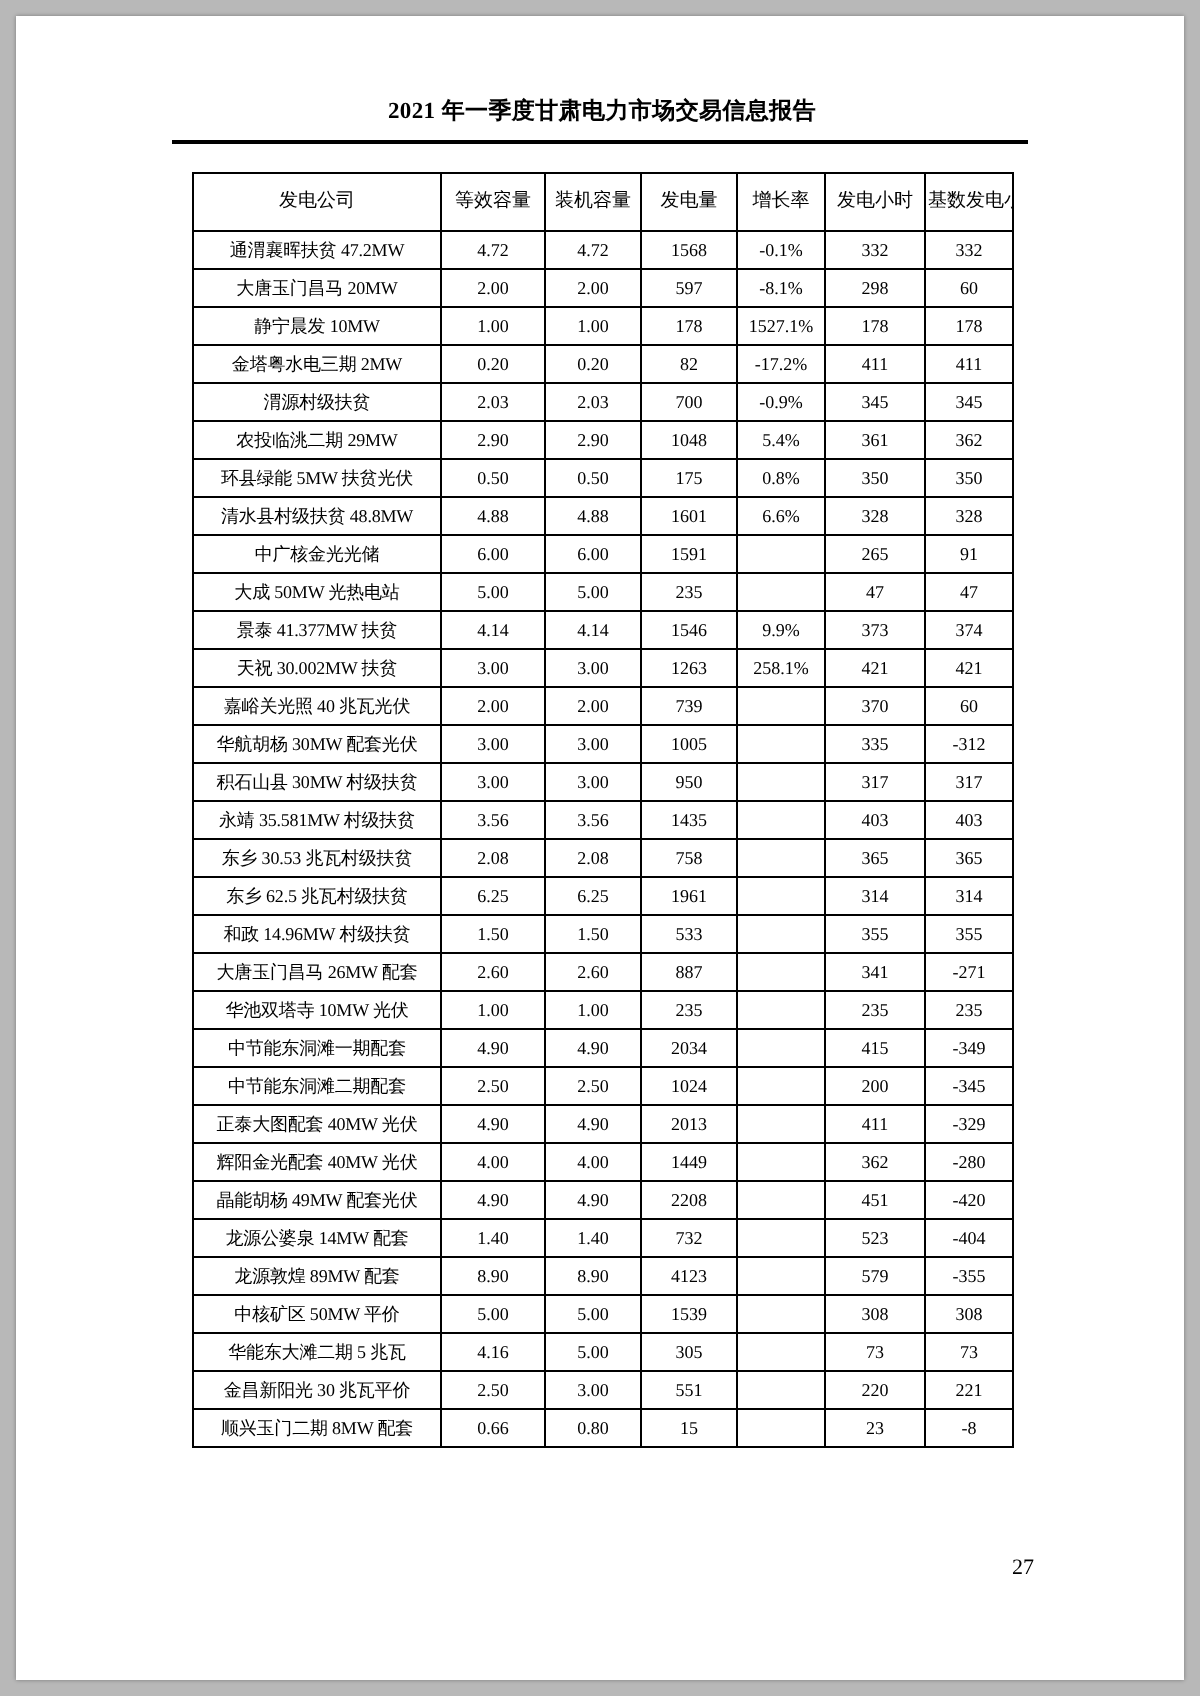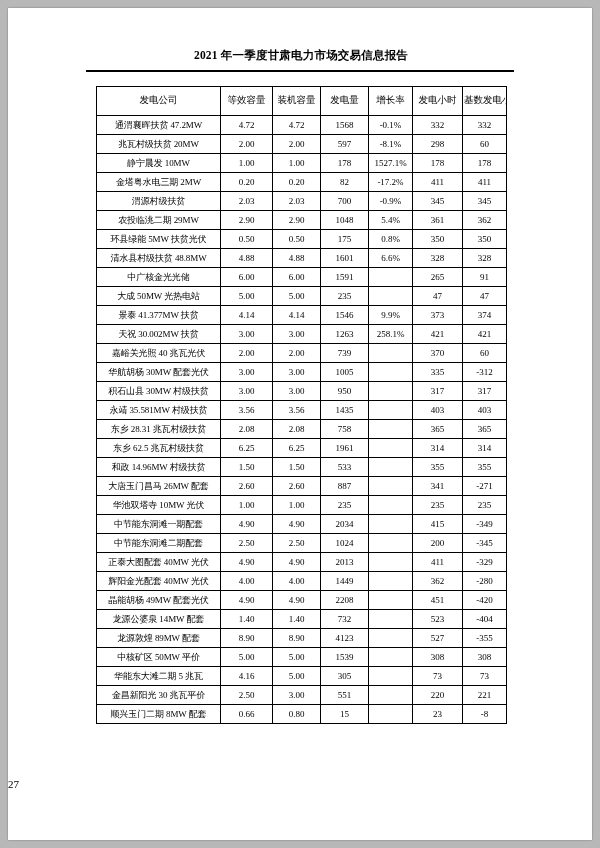--- a/index.html
+++ b/index.html
@@ -82,21 +82,21 @@
   col.c2 { width: 48px; }
   col.c3 { width: 48px; }
   col.c4 { width: 44px; }
   col.c5 { width: 50px; }
   col.c6 { width: 44px; }
   .page-number {
     position: absolute;
     left: 0;
     top: 770px;
     width: 509px;
-    text-align: left;
+    text-align: right;
     font-size: 11px;
     color: #000;
   }
 </style>
 </head>
 <body>
 
 <div class="page">
 
   <div class="header">2021 年一季度甘肃电力市场交易信息报告</div>
@@ -128,21 +128,21 @@
           <tr>
             <td class="name">通渭襄晖扶贫 47.2MW</td>
             <td>4.72</td>
             <td>4.72</td>
             <td>1568</td>
             <td>-0.1%</td>
             <td>332</td>
             <td>332</td>
           </tr>
           <tr>
-            <td class="name">兆瓦村级扶贫 20MW</td>
+            <td class="name">大唐玉门昌马 20MW</td>
             <td>2.00</td>
             <td>2.00</td>
             <td>597</td>
             <td>-8.1%</td>
             <td>298</td>
             <td>60</td>
           </tr>
           <tr>
             <td class="name">静宁晨发 10MW</td>
             <td>1.00</td>
@@ -263,21 +263,21 @@
           <tr>
             <td class="name">永靖 35.581MW 村级扶贫</td>
             <td>3.56</td>
             <td>3.56</td>
             <td>1435</td>
             <td></td>
             <td>403</td>
             <td>403</td>
           </tr>
           <tr>
-            <td class="name">东乡 28.31 兆瓦村级扶贫</td>
+            <td class="name">东乡 30.53 兆瓦村级扶贫</td>
             <td>2.08</td>
             <td>2.08</td>
             <td>758</td>
             <td></td>
             <td>365</td>
             <td>365</td>
           </tr>
           <tr>
             <td class="name">东乡 62.5 兆瓦村级扶贫</td>
             <td>6.25</td>
@@ -367,21 +367,21 @@
             <td></td>
             <td>523</td>
             <td>-404</td>
           </tr>
           <tr>
             <td class="name">龙源敦煌 89MW 配套</td>
             <td>8.90</td>
             <td>8.90</td>
             <td>4123</td>
             <td></td>
-            <td>527</td>
+            <td>579</td>
             <td>-355</td>
           </tr>
           <tr>
             <td class="name">中核矿区 50MW 平价</td>
             <td>5.00</td>
             <td>5.00</td>
             <td>1539</td>
             <td></td>
             <td>308</td>
             <td>308</td>

